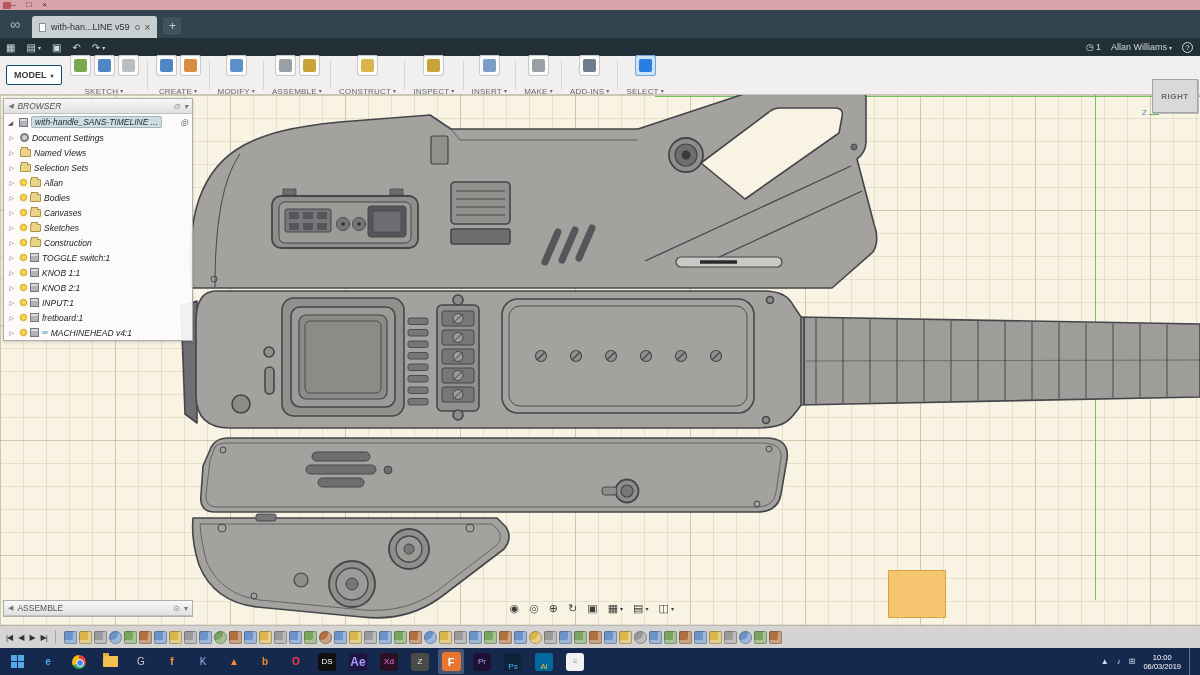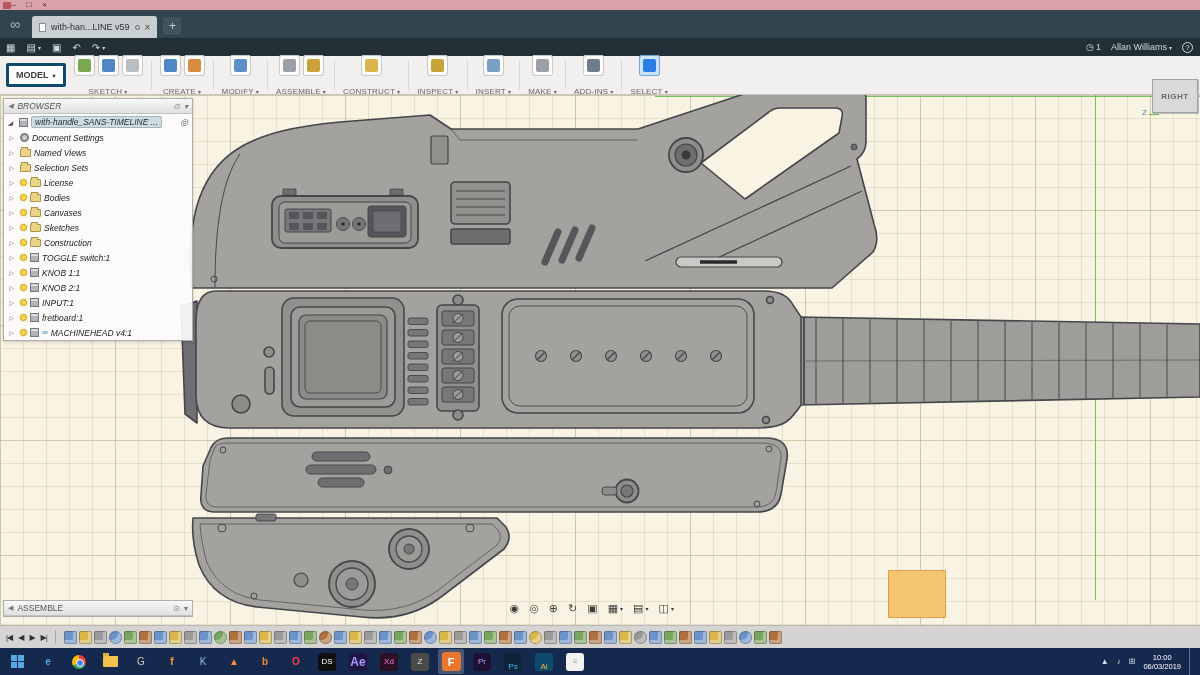--- a/index.html
+++ b/index.html
@@ -36,30 +36,30 @@
   .caret::after { content:"▾"; font-size:6px; color:inherit; }
   .qright { margin-left:auto; display:flex; align-items:center; gap:10px; padding-right:7px; font-size:9px; }
   .jobclock { display:flex; align-items:center; gap:2px; }
   .helpcirc { width:11px; height:11px; border:1px solid #cfd8de; border-radius:50%;
               display:flex; align-items:center; justify-content:center; font-size:8px; }
 
   
   .ribbon { position:absolute; left:0; top:56px; width:1200px; height:39px;
             background:#f1f0ee; border-bottom:1px solid #c6c5c4;
             display:flex; align-items:center; padding-left:6px; gap:8px; }
-  .workspace { background:#fff; border:3px solid #0c4a6e; border-radius:2px; padding:4px 7px;
+  .workspace { background:#fff; border:1px solid #0c4a6e; border-radius:2px; padding:4px 7px;
                font-size:9px; font-weight:bold; color:#3c3c3c; display:flex; align-items:center; gap:4px; }
   #ribbon-groups { display:flex; align-items:center; gap:8px; height:100%; }
   .rgroup { display:flex; flex-direction:column; align-items:center; justify-content:center; gap:3px; }
   .ricons { display:flex; gap:3px; }
   .ricon { width:21px; height:21px; background:#fbfbfa; border-radius:3px; position:relative;
            box-shadow: inset 0 0 0 1px #c9c8c6; display:flex; align-items:center; justify-content:center; }
   .ricon i { display:block; width:13px; height:13px; border-radius:2px; }
   .ricon.active { background:#cde3f8; box-shadow: inset 0 0 0 1px #6fa6dd; }
-  .rlabel { font-size:8px; color:#666; letter-spacing:.2px; display:flex; gap:2px; align-items:center;margin-top:8px; }
+  .rlabel { font-size:8px; color:#666; letter-spacing:.2px; display:flex; gap:2px; align-items:flex-start;margin-top:8px; }
   .rsep { width:1px; height:30px; background:#d8d7d6; }
 
   
   .canvas { position:absolute; left:0; top:95px; width:1200px; height:530px;
     background-color:#f8f3e3;
     background-image:
       linear-gradient(rgba(185,175,140,.28) 1px, transparent 1px),
       linear-gradient(90deg, rgba(185,175,140,.28) 1px, transparent 1px),
       linear-gradient(rgba(165,155,120,.38) 1px, transparent 1px),
       linear-gradient(90deg, rgba(165,155,120,.38) 1px, transparent 1px);
@@ -525,21 +525,21 @@
           </div>
           <div class="brow">
             <span class="arr">▷</span>
             <span class="ico-folder"></span>
             <span class="blabel">Selection Sets</span>
           </div>
           <div class="brow">
             <span class="arr">▷</span>
             <span class="bulb"></span>
             <span class="ico-folder"></span>
-            <span class="blabel">License</span>
+            <span class="blabel">Allan</span>
           </div>
           <div class="brow">
             <span class="arr">▷</span>
             <span class="bulb"></span>
             <span class="ico-folder"></span>
             <span class="blabel">Bodies</span>
           </div>
           <div class="brow">
             <span class="arr">▷</span>
             <span class="bulb"></span>
@@ -779,21 +779,21 @@
           <div class="tbadge" style="background: rgb(29, 18, 51);">
             <span style="color: rgb(196, 155, 255); font-size: 8px;">Pr</span>
           </div>
         </div>
         <div class="tbi">
           <div class="tbadge" style="background: rgb(12, 37, 56); align-items: flex-end;">
             <span style="color: rgb(69, 180, 255); font-size: 8px;">Ps</span>
           </div>
         </div>
         <div class="tbi">
-          <div class="tbadge" style="background: #0c4a6e; align-items: flex-end;">
+          <div class="tbadge" style="background: #0369a1; align-items: flex-end;">
             <span style="color: rgb(255, 180, 60); font-size: 8px;">Ai</span>
           </div>
         </div>
         <div class="tbi">
           <div class="tbadge" style="background: rgb(242, 242, 242);">
             <span style="color: rgb(154, 154, 154); font-size: 8px;">≡</span>
           </div>
         </div>
       </div>
     <div class="tray">

